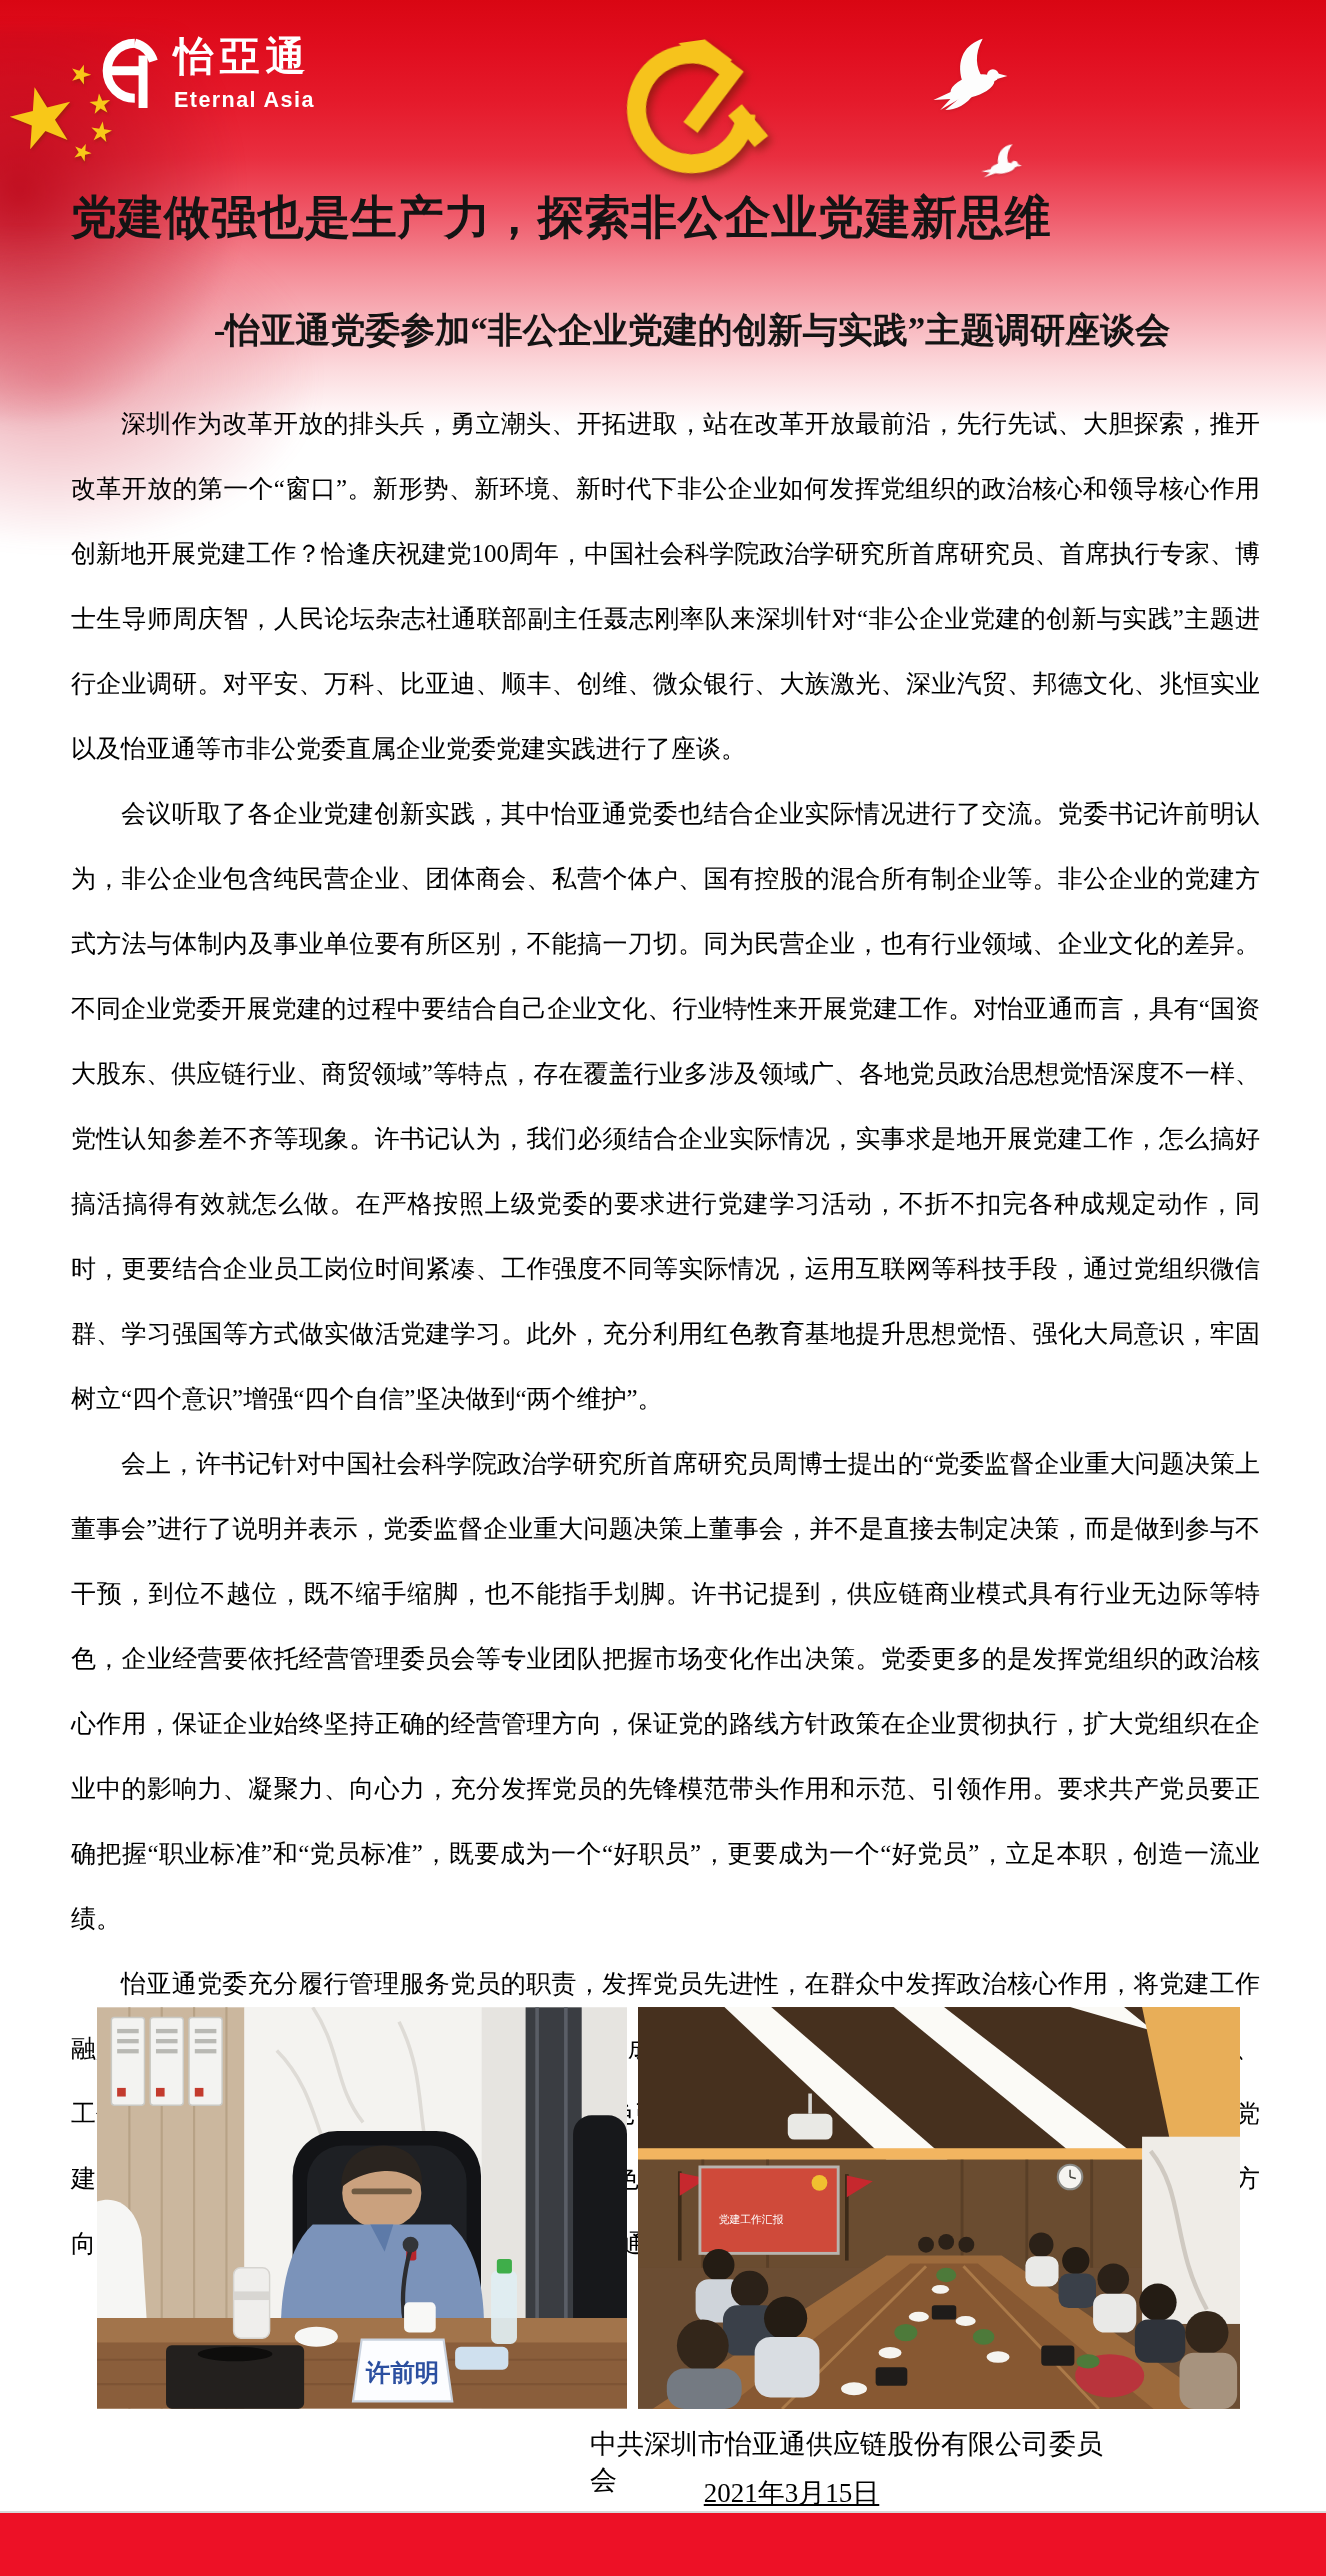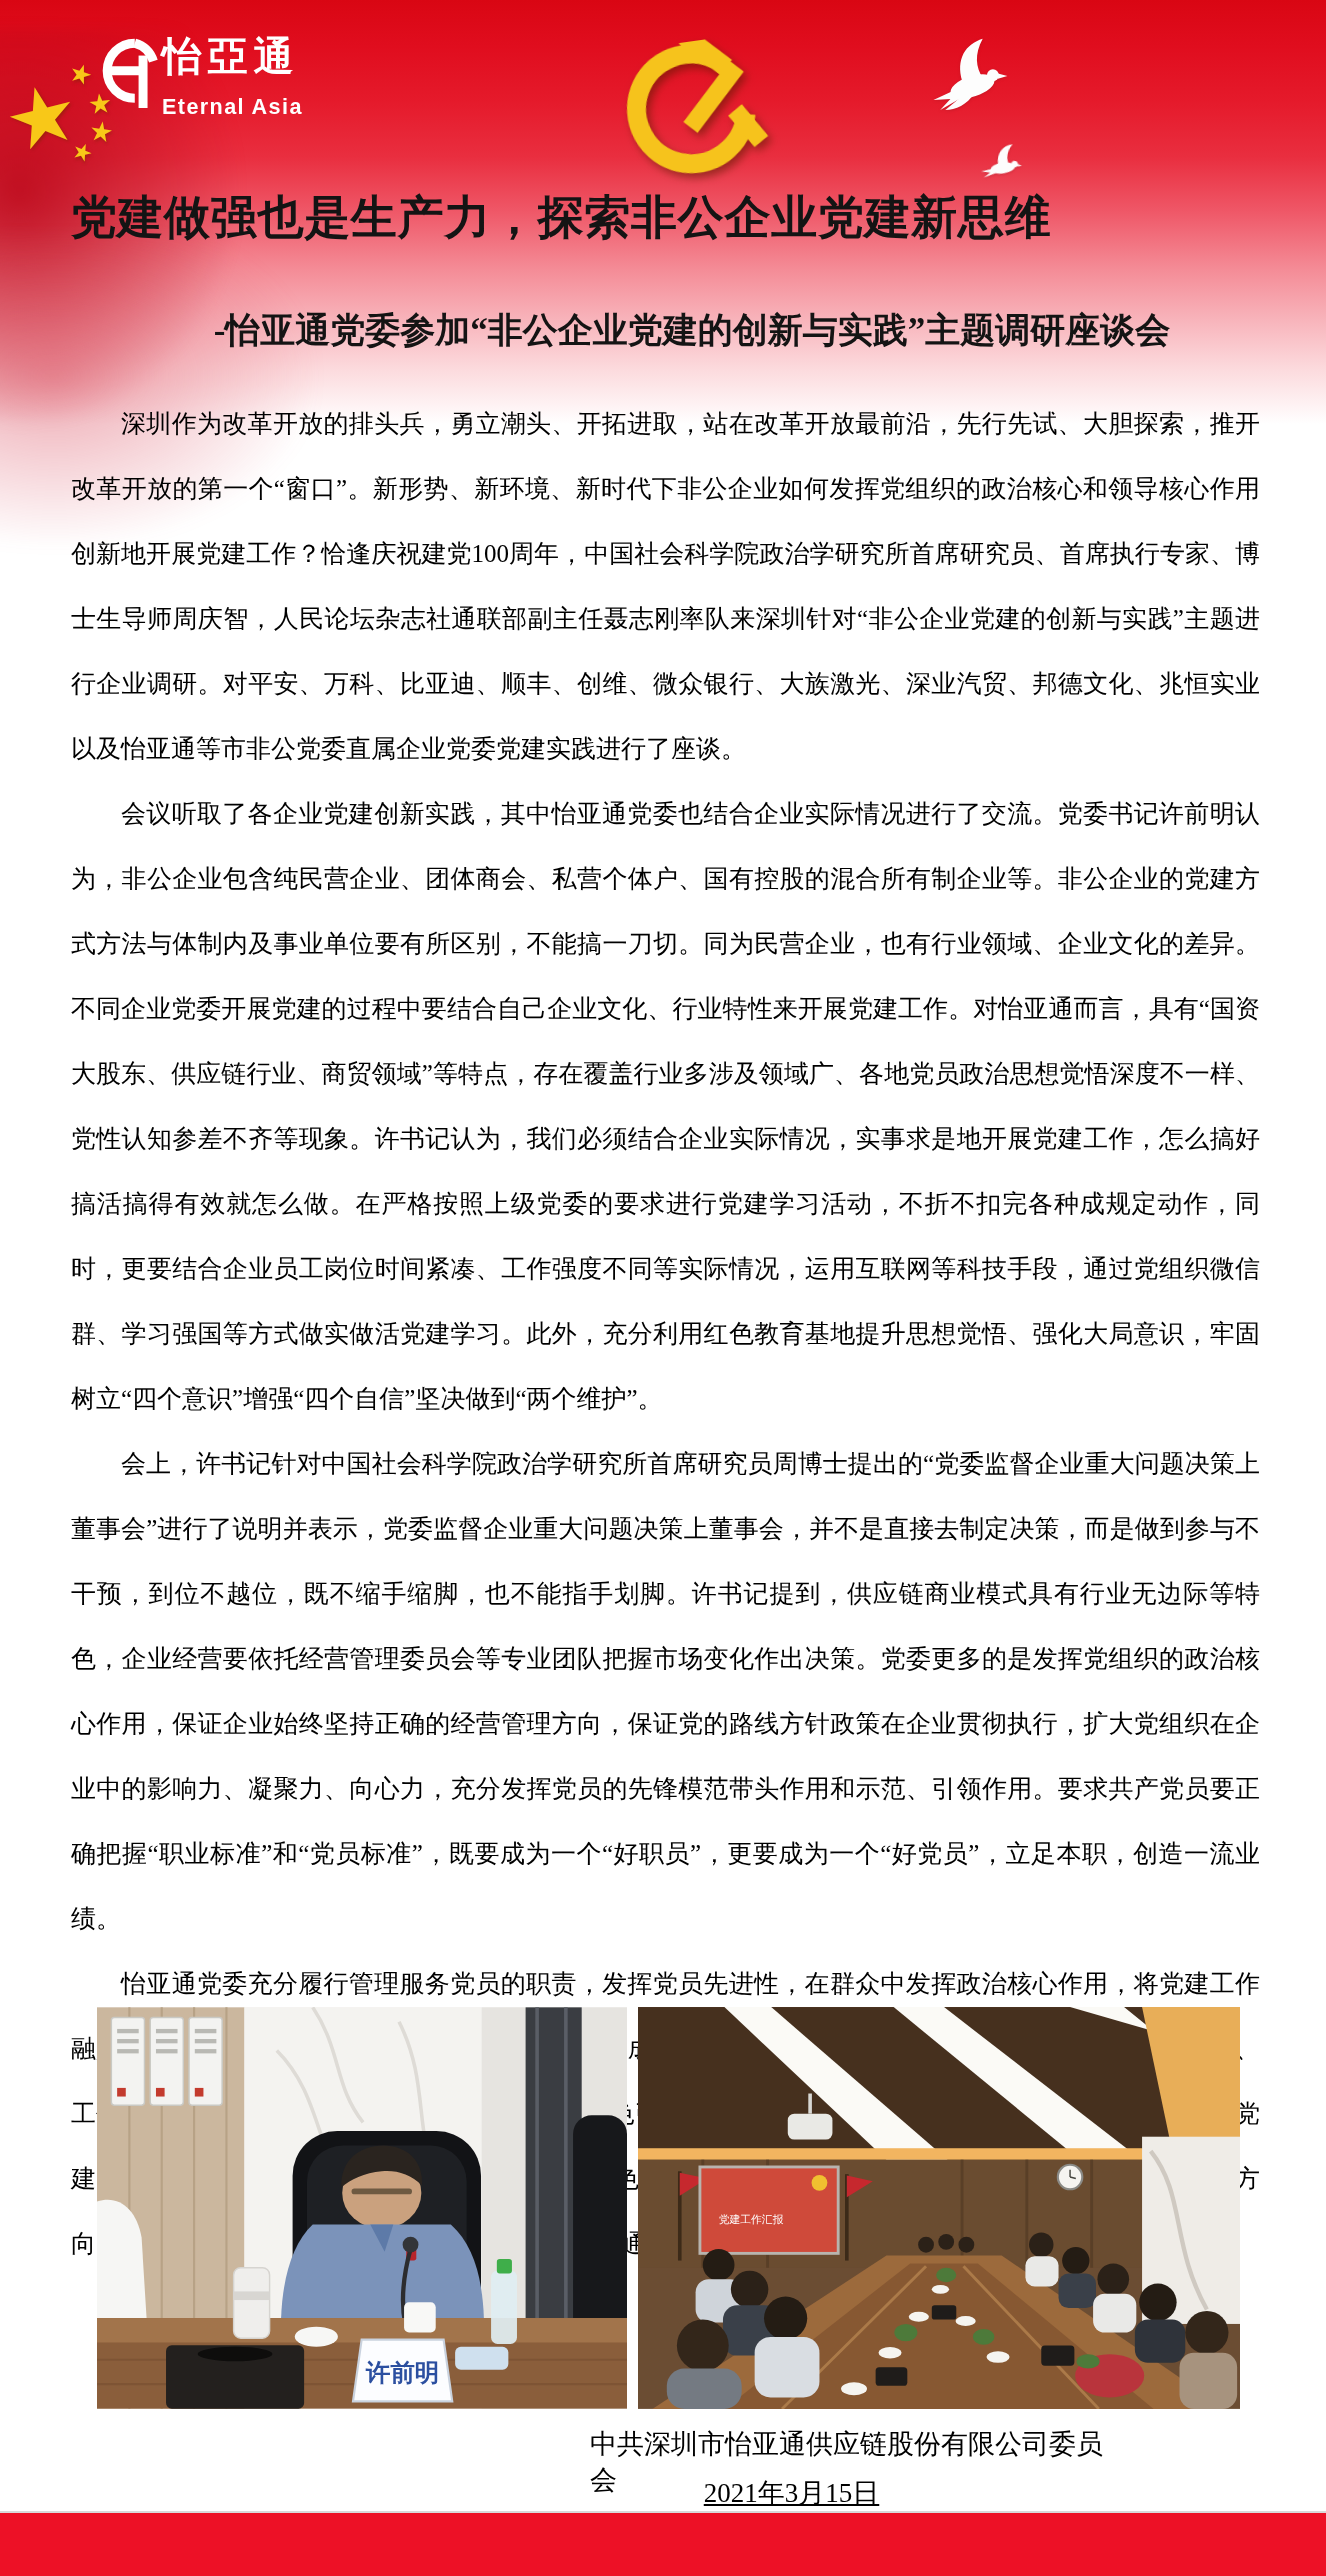--- a/index.html
+++ b/index.html
@@ -17,25 +17,25 @@
   .fabric-2{left:-58px;top:237px;width:374px;height:309px;
     background:radial-gradient(ellipse at 30% 45%,rgba(215,60,80,.45),rgba(215,60,80,0) 72%);
     filter:blur(7.2px);}
   .star{position:absolute;color:#f8c818;text-shadow:1.4px 2.2px 2.9px rgba(120,40,0,.45);line-height:1;}
   .star-big{left:5.8px;top:78px;font-size:81px;transform:rotate(-14deg);}
   .star-s1{left:69px;top:62px;font-size:26px;transform:rotate(18deg);}
   .star-s2{left:88px;top:91px;font-size:27px;transform:rotate(-6deg);}
   .star-s3{left:89px;top:119px;font-size:27px;transform:rotate(8deg);}
   .star-s4{left:72px;top:141px;font-size:23px;transform:rotate(22deg);}
 
-  .logo{position:absolute;left:92px;top:36px;display:flex;align-items:flex-start;gap:1px;color:#fff;}
+  .logo{position:absolute;left:92px;top:36px;display:flex;align-items:flex-start;gap:13px;color:#fff;}
   .logo-mark{width:69px;height:75px;}
   .logo-cn{font-size:40px;font-weight:bold;letter-spacing:5.8px;line-height:1.05;}
   .logo-en{font-size:21.6px;font-weight:bold;font-family:"Liberation Sans","DejaVu Sans",sans-serif;
-           letter-spacing:1.4px;margin-top:16px;}
+           letter-spacing:1.4px;margin-top:9px;}
 
   .emblem{position:absolute;left:616px;top:42px;width:151px;height:137px;
           filter:drop-shadow(3.6px 5px 4.3px rgba(90,25,0,.55));transform:rotate(-8deg);}
   .dove{position:absolute;filter:drop-shadow(0.7px 1.4px 1.4px rgba(150,20,30,.35));}
   .dove-1{left:930px;top:37px;width:85px;height:85px;}
   .dove-2{left:981px;top:142px;width:45px;height:45px;transform:rotate(10deg);}
 
   
   .title{position:absolute;top:187px;left:0;width:1122px;text-align:center;
          font-size:46px;font-weight:bold;color:#141414;letter-spacing:0.7px;}

